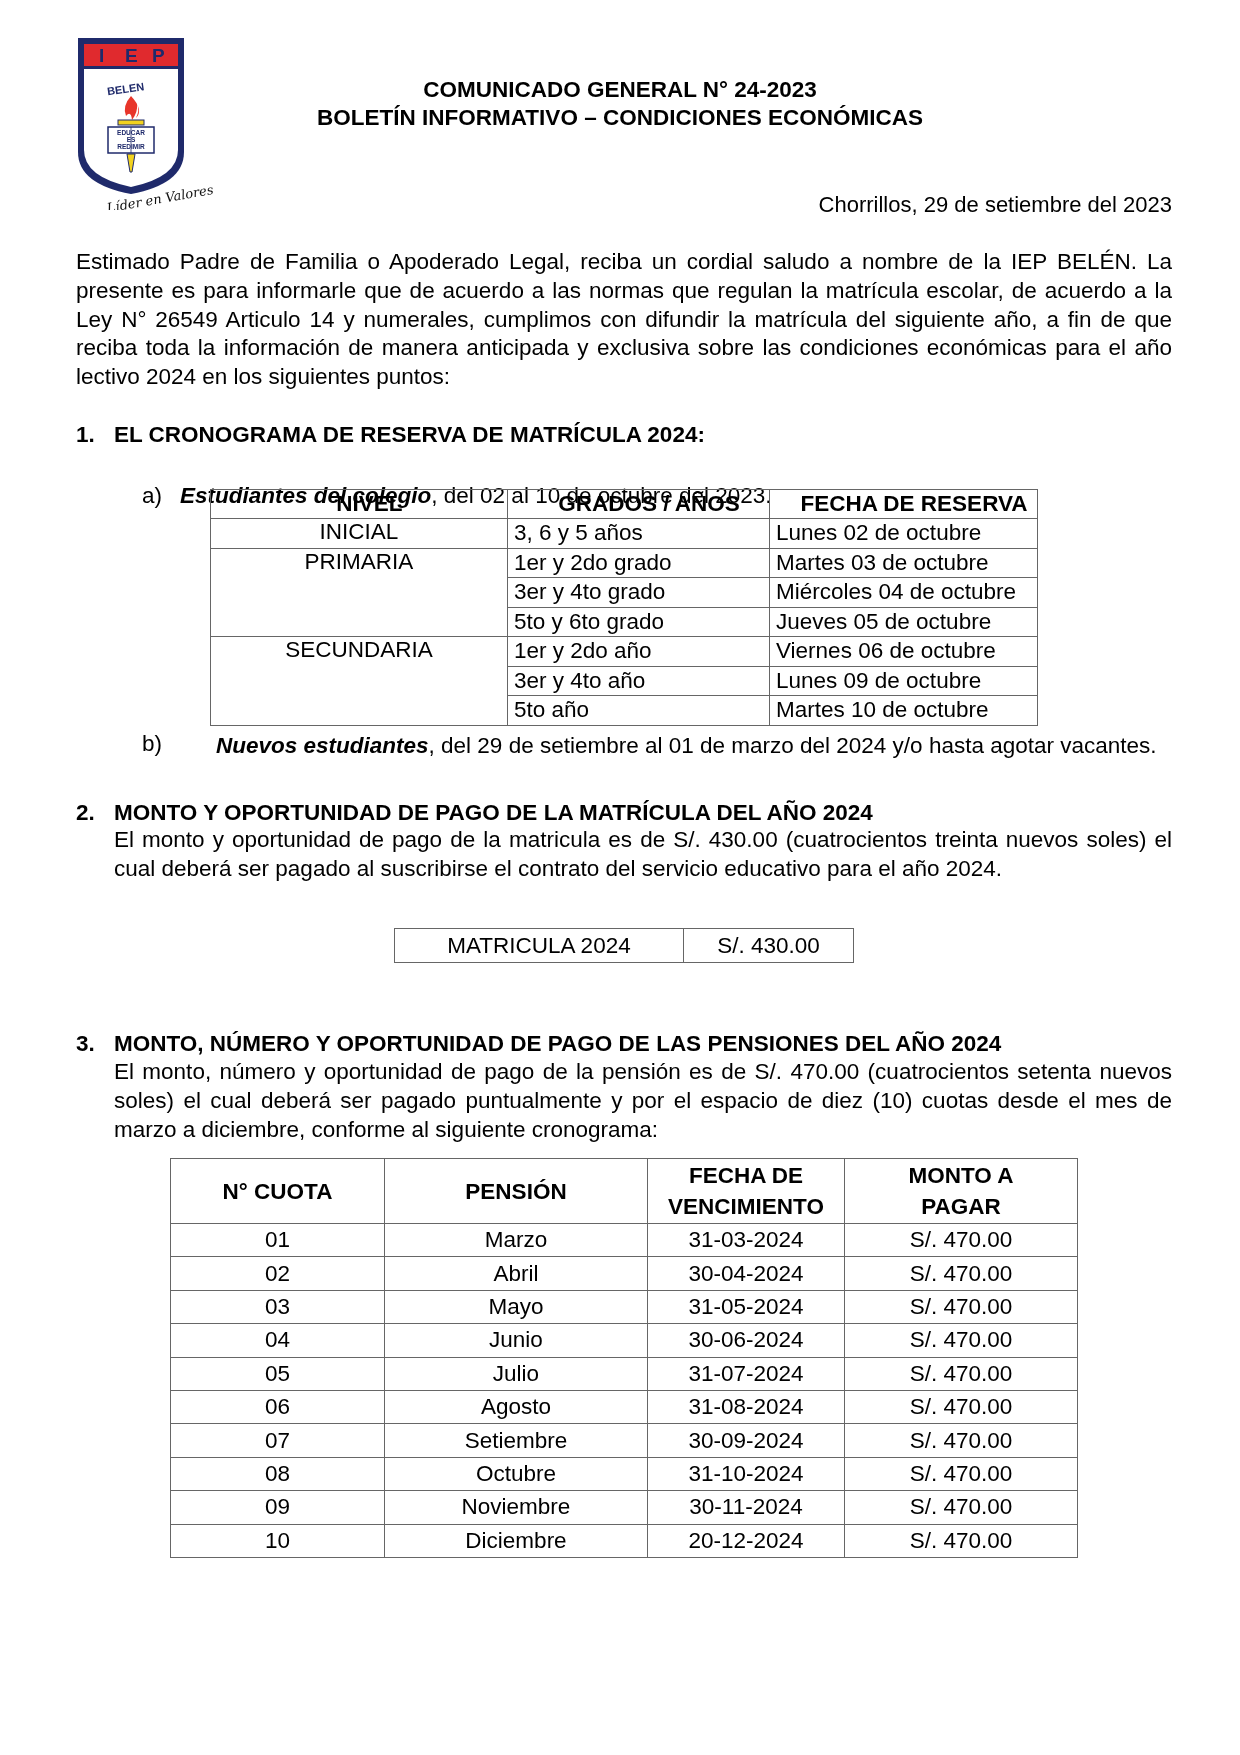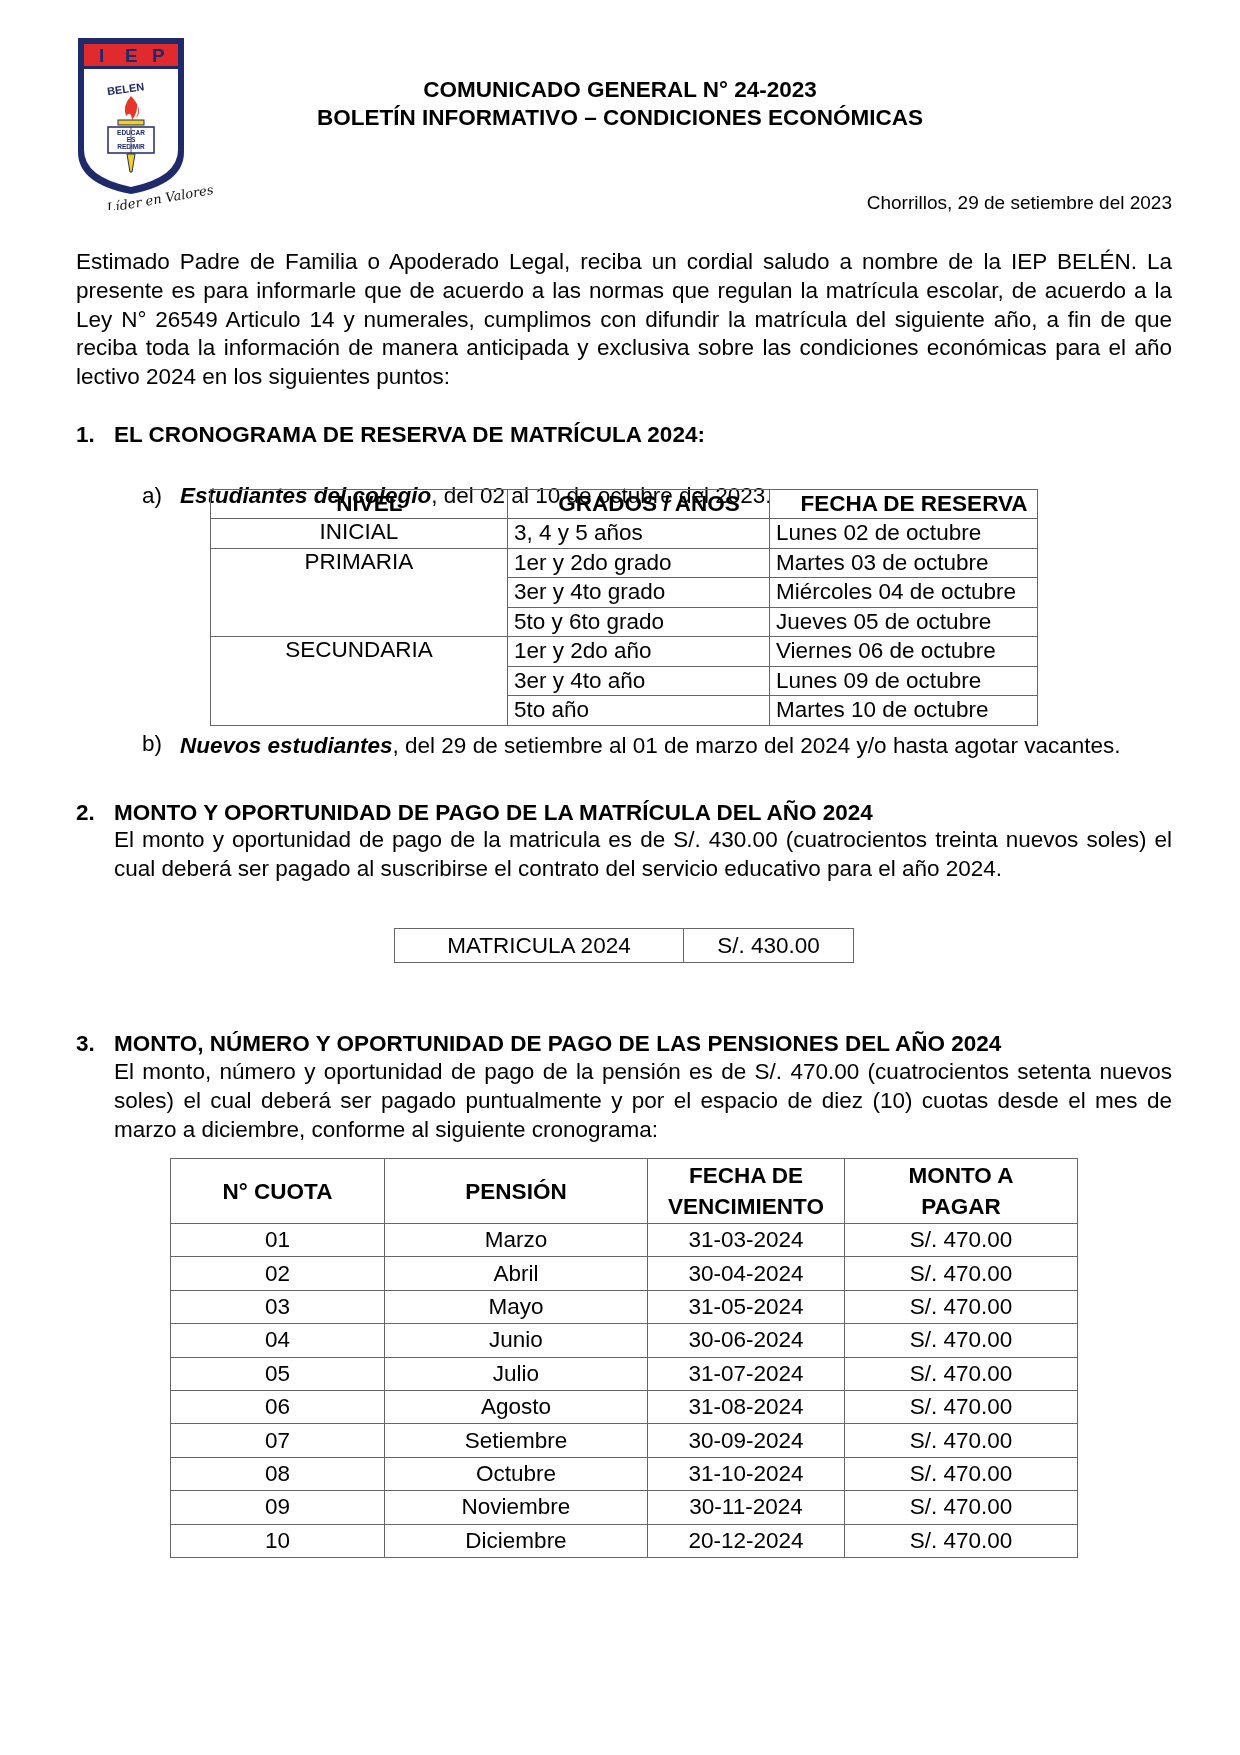--- a/index.html
+++ b/index.html
@@ -2,21 +2,21 @@
 <html><head>
 <meta charset="utf-8">
 <style>
   html, body { margin:0; padding:0; background:#ffffff; }
   body { width:1240px; height:1755px; position:relative; overflow:hidden;
          font-family:"Liberation Sans", sans-serif; color:#000; }
   .abs { position:absolute; }
   .logo { left:74px; top:34px; width:140px; height:176px; }
   .header { left:240px; top:76px; width:760px; text-align:center;
             font-weight:bold; font-size:22.5px; line-height:28px; }
-  .dateline { right:68px; top:192px; font-size:19px; }
+  .dateline { right:68px; top:192px; font-size:22px; }
   .body-text { font-size:22.5px; line-height:28.8px; text-align:justify; }
   .intro { left:76px; top:248px; width:1096px; }
   .sec-title { font-weight:bold; font-size:22.5px; }
   .sec-num { display:inline-block; width:38px; }
   .sub { font-size:22.5px; }
   .sub-letter { display:inline-block; width:38px; }
   table { border-collapse:collapse; font-size:22.5px; }
   td, th { border:1.5px solid #666; padding:0 6px; }
   th { font-weight:bold; }
   .t1 { left:210px; top:489px; width:828px; }
@@ -78,21 +78,21 @@
   <thead>
     <tr>
       <th style="width:263px">NIVEL</th>
       <th style="width:228px">GRADOS / AÑOS</th>
       <th>FECHA DE RESERVA</th>
     </tr>
   </thead>
   <tbody>
     <tr>
       <td class="c">INICIAL</td>
-      <td class="l">3, 4 y 5 años</td>
+      <td class="l">3, 6 y 5 años</td>
       <td class="l">Lunes 02 de octubre</td>
     </tr>
     <tr>
       <td class="c" rowspan="3">PRIMARIA</td>
       <td class="l">1er y 2do grado</td>
       <td class="l">Martes 03 de octubre</td>
     </tr>
     <tr>
       <td class="l">3er y 4to grado</td>
       <td class="l">Miércoles 04 de octubre</td>
@@ -113,21 +113,21 @@
     <tr>
       <td class="l">5to año</td>
       <td class="l">Martes 10 de octubre</td>
     </tr>
   </tbody>
 </table>
 
 <div class="abs sub body-text" style="left:142px; top:730px; width:1030px;">
   <div style="display:flex">
     <span class="sub-letter" style="flex:none">b)</span>
-    <span style="text-align:justify; text-align-last:left; line-height:32px;"><b><i>Nuevos estudiantes</i></b><span>, del 29 de setiembre al 01 de marzo del 2024 y/o hasta agotar vacantes.</span></span>
+    <span style="text-align:justify; text-align-last:left; line-height:32px;margin-left:36px;"><b><i>Nuevos estudiantes</i></b><span>, del 29 de setiembre al 01 de marzo del 2024 y/o hasta agotar vacantes.</span></span>
   </div>
 </div>
 
 <div class="abs sec-title" style="left:76px; top:800px;">
   <span class="sec-num">2.</span><span>MONTO Y OPORTUNIDAD DE PAGO DE LA MATRÍCULA DEL AÑO 2024</span>
 </div>
 <div class="abs body-text" style="left:114px; top:826px; width:1058px;">El monto y oportunidad de pago de la matricula es de S/. 430.00 (cuatrocientos treinta nuevos soles) el cual deberá ser pagado al suscribirse el contrato del servicio educativo para el año 2024.</div>
 
 <table class="abs t2">
   <tbody>

